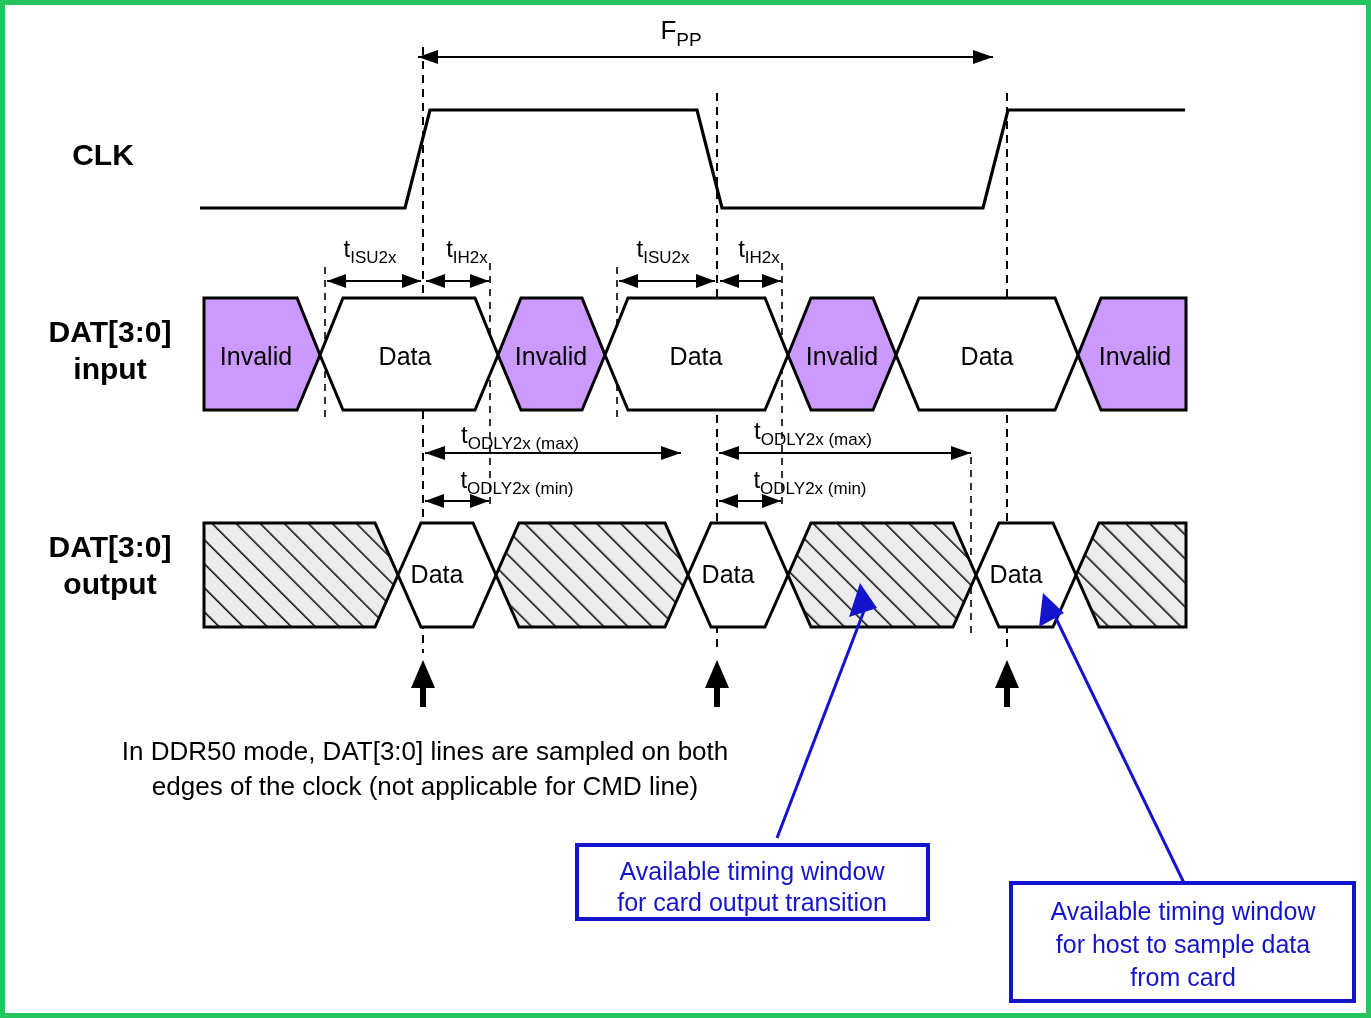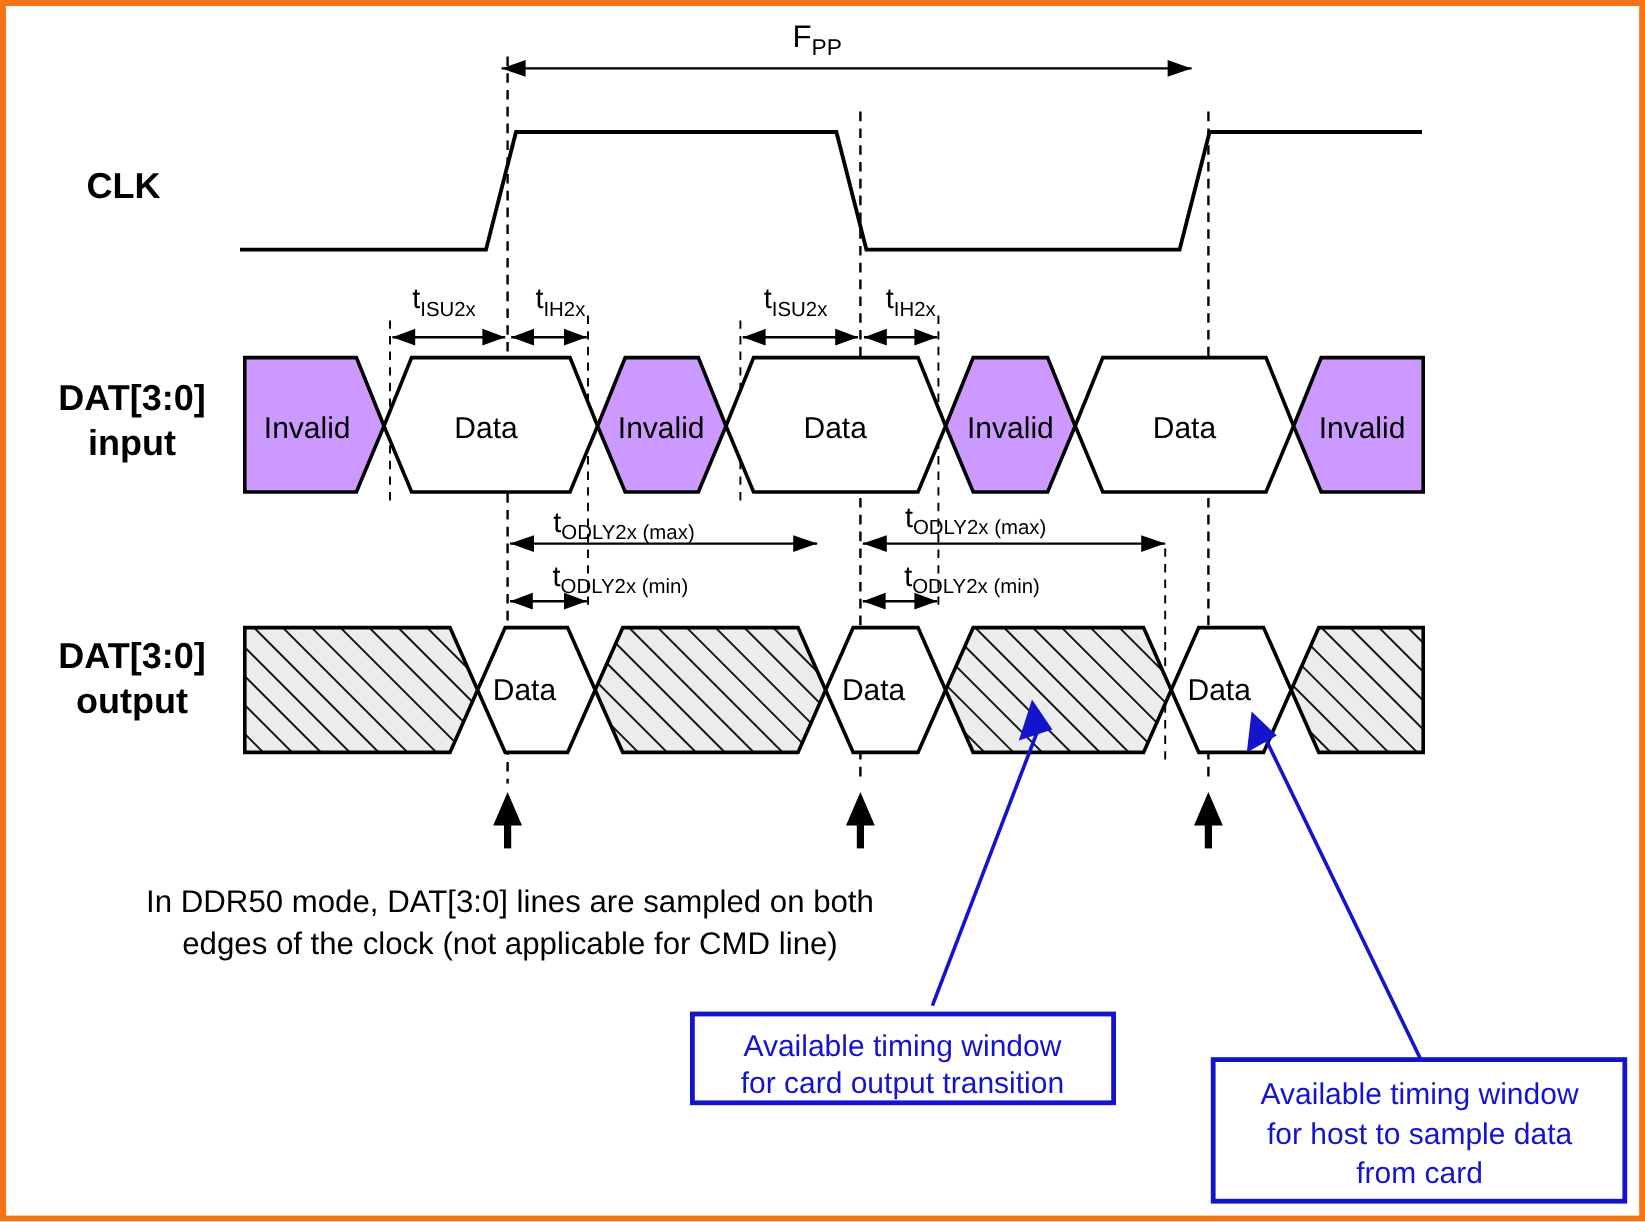--- a/index.html
+++ b/index.html
@@ -1,18 +1,18 @@
 <!DOCTYPE html>
 <html><head>
 <meta charset="utf-8">
 <style>
   html,body{margin:0;padding:0;background:#fff;}
   body{font-family:"Liberation Sans",sans-serif;}
   #page{position:relative;width:1371px;height:1018px;background:#ffffff;
-        box-sizing:border-box;border:5px solid #f97316;overflow:hidden;}
+        box-sizing:border-box;border:5px solid #22c55e;overflow:hidden;}
   svg{display:block;}
   .wf{fill:none;stroke:#000;stroke-width:3.2;stroke-linejoin:miter;}
   .dash{stroke:#000;stroke-width:2;stroke-dasharray:8 6;fill:none;}
   .dash-thin{stroke:#000;stroke-width:1.6;stroke-dasharray:7 6;fill:none;}
   .dimline{stroke:#000;stroke-width:2;fill:none;}
   .arrowhead{fill:#000;stroke:none;}
   .blue{stroke:#1414CC;stroke-width:3;fill:none;}
   .bluefill{fill:#1414CC;stroke:none;}
   .rowlabel{font-family:"Liberation Sans",sans-serif;font-weight:bold;font-size:30px;fill:#000;}
   .cellTxt{font-family:"Liberation Sans",sans-serif;font-size:25px;fill:#000;}

